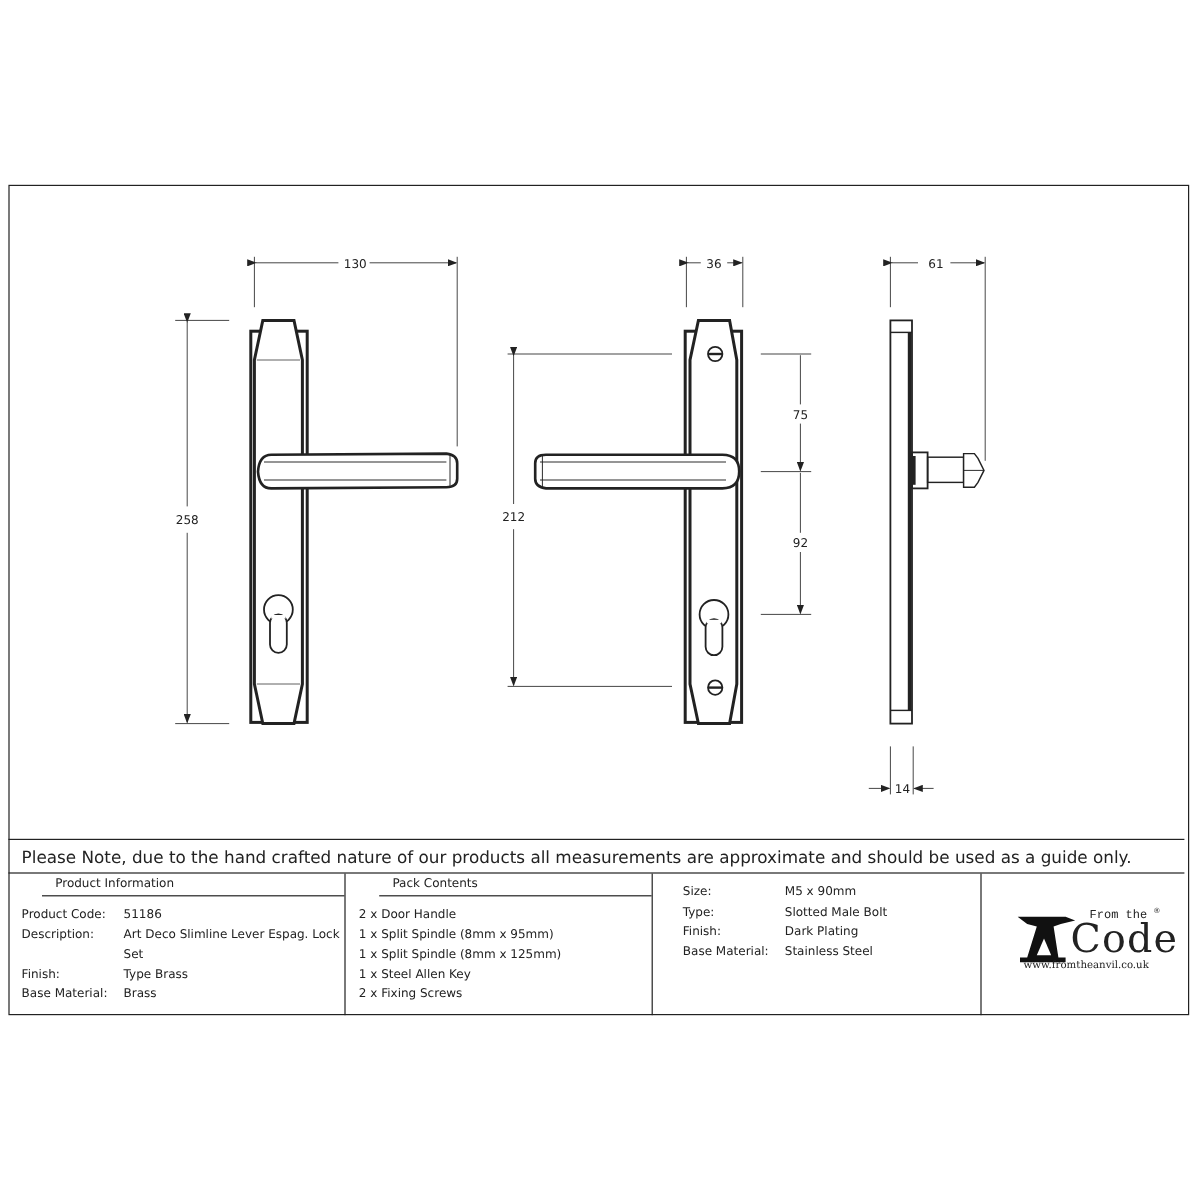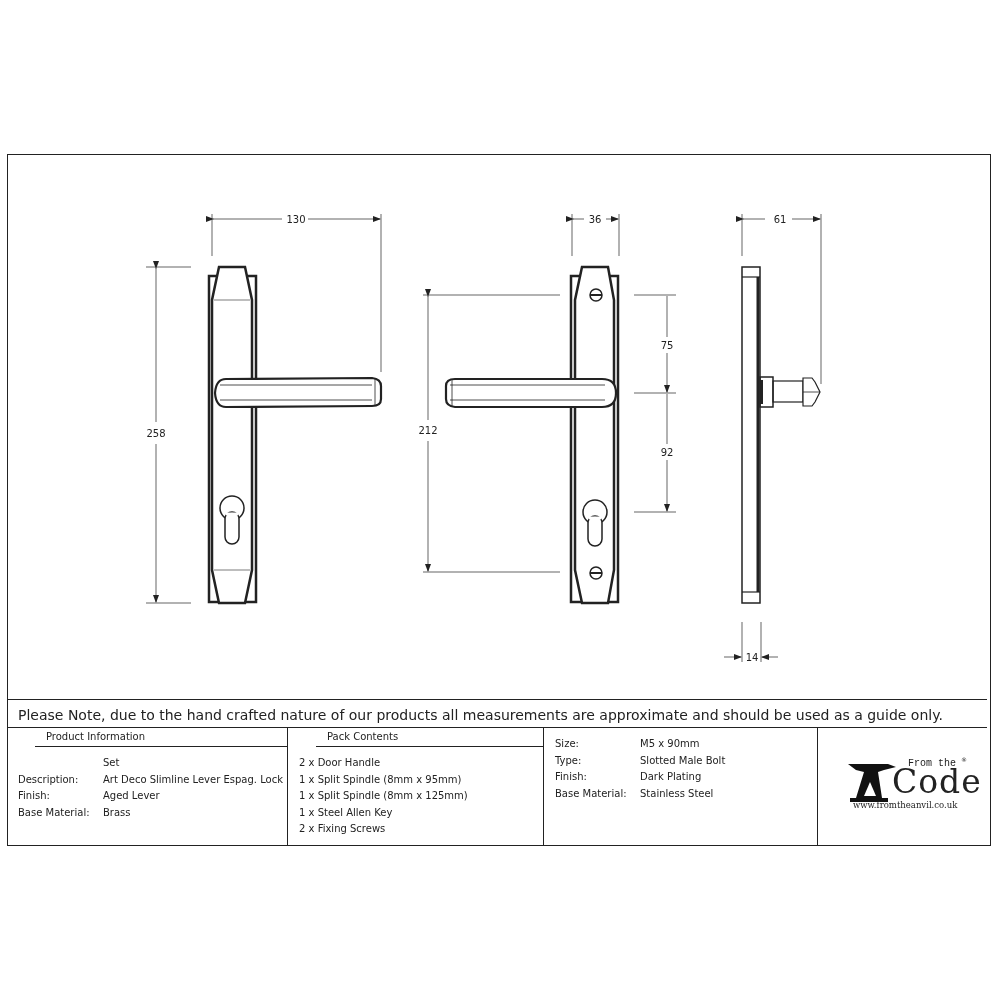--- a/index.html
+++ b/index.html
@@ -10,21 +10,21 @@
   .note{position:absolute;left:7px;top:699px;width:980px;height:29px;border-top:1.5px solid #222;border-bottom:1.5px solid #222;box-sizing:border-box;font-size:14px;padding:7px 0 0 11px;}
   .table{position:absolute;left:7px;top:728px;width:984px;height:118px;}
   .col{position:absolute;top:0;height:118px;box-sizing:border-box;font-size:10px;}
   .col .hd{height:19px;border-bottom:1.5px solid #222;box-sizing:border-box;padding:3px 0 0 11px;margin-left:28px;}
   .col .bd{padding:8px 0 0 11px;line-height:16.5px;}
   .row{display:flex;}
   .row .k{width:85px;flex:none;}
   .c1{left:0;width:281px;border-right:1.5px solid #222;}
   .c2{left:281px;width:256px;border-right:1.5px solid #222;}
   .c3{left:537px;width:274px;border-right:1.5px solid #222;}
-  .c3 .row .k{width:85px;}
+  .c3 .row .k{width:85px;margin-left:14px;}
   .c4{left:811px;width:173px;}
   .logo{position:absolute;left:30px;top:28px;width:130px;height:60px;}
   .logo .from{position:absolute;left:60px;top:2px;font-family:Liberation Mono, monospace;font-size:10px;}
   .logo .anvil{position:absolute;left:44px;top:6px;font-family:"DejaVu Serif",serif;font-size:33px;letter-spacing:1px;}
   .logo .reg{position:absolute;left:113px;top:0;font-size:6px;}
   .logo .url{position:absolute;left:5px;top:44px;font-family:"DejaVu Serif",serif;font-size:8.5px;white-space:nowrap;}
 </style>
 </head>
 <body>
 
@@ -129,30 +129,34 @@
   <text class="dimtxt" x="752" y="661" text-anchor="middle">14</text>
 </svg>
 
 <div class="note">Please Note, due to the hand crafted nature of our products all measurements are approximate and should be used as a guide only.</div>
 
 <div class="table">
   <div class="col c1">
     <div class="hd">Product Information</div>
     <div class="bd">
       <div class="row">
+          <span class="k">Product Code:</span>
+          <span>51186</span>
+        </div>
+      <div class="row">
+          <span class="k">Description:</span>
+          <span>Art Deco Slimline Lever Espag. Lock</span>
+        </div>
+      <div class="row">
           <span class="k"></span>
           <span>Set</span>
         </div>
       <div class="row">
-          <span class="k">Description:</span>
-          <span>Art Deco Slimline Lever Espag. Lock</span>
-        </div>
-      <div class="row">
           <span class="k">Finish:</span>
-          <span>Aged Lever</span>
+          <span>Type Brass</span>
         </div>
       <div class="row">
           <span class="k">Base Material:</span>
           <span>Brass</span>
         </div>
     </div>
   </div>
   <div class="col c2">
     <div class="hd">Pack Contents</div>
     <div class="bd">

